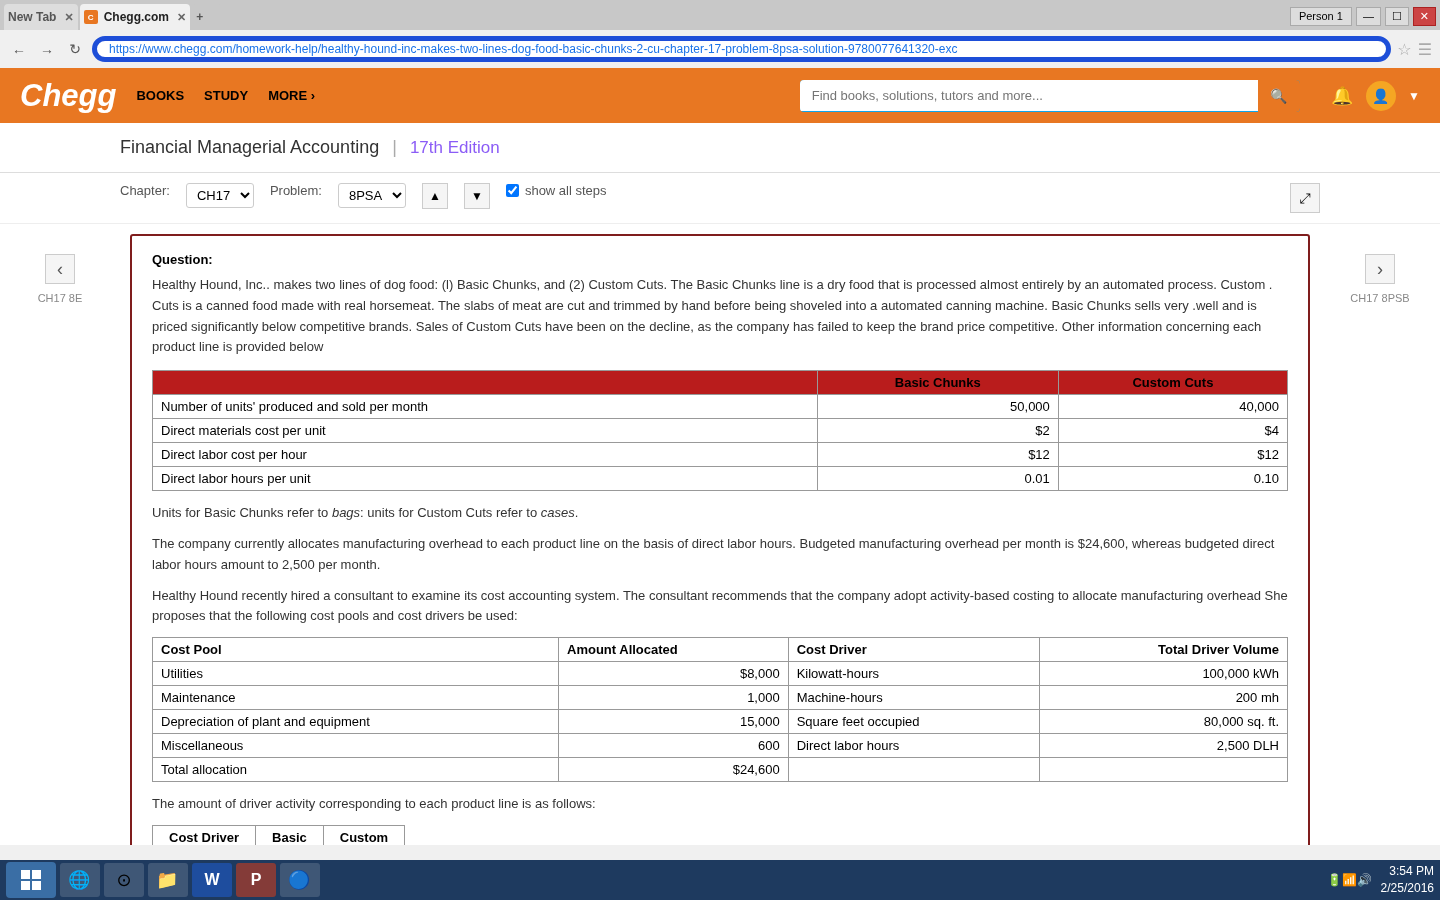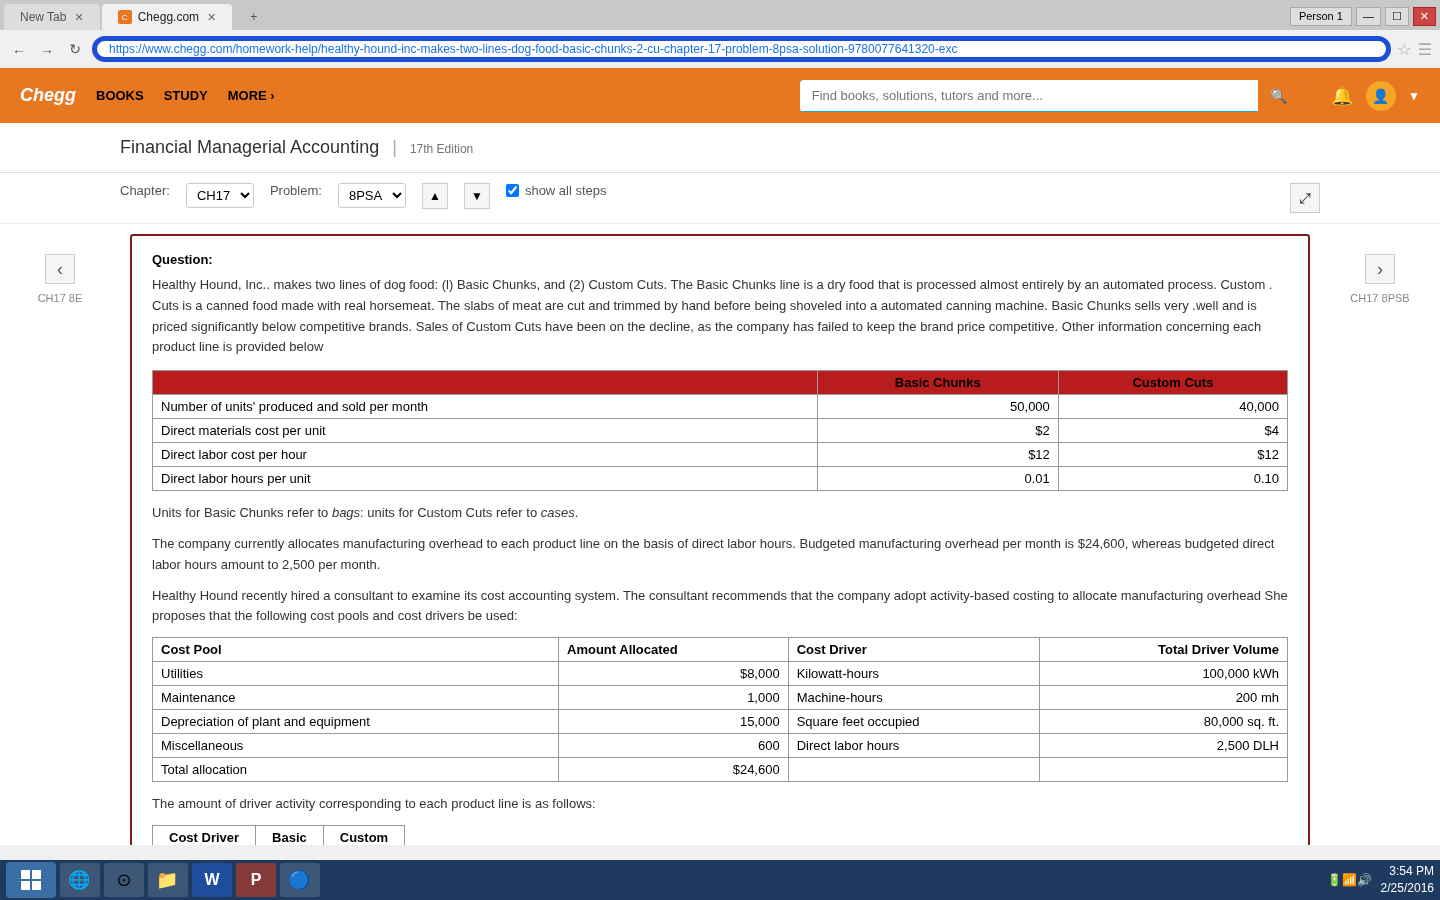--- a/index.html
+++ b/index.html
@@ -1,49 +1,49 @@
 <!DOCTYPE html>
 <html><head>
   <meta charset="utf-8">
   <style>
     * { box-sizing: border-box; margin: 0; padding: 0; }
     body { font-family: Arial, sans-serif; font-size: 13px; background: #f0f0f0; width: 1440px; height: 900px; overflow: hidden; }
 
     
     .browser-chrome { background: #ddd; width: 100%; }
     .tab-bar { display: flex; align-items: flex-end; padding: 4px 4px 0; background: #c8c8c8; height: 30px; }
-    .tab { display: flex; align-items: center; padding: 4px 16px; border-radius: 4px 4px 0 0; font-size: 12px; background: #ddd; color: #555; margin-right: 2px; height: 26px; }
+    .tab { display: flex; align-items: center; padding: 4px 4px; border-radius: 4px 4px 0 0; font-size: 12px; background: #ddd; color: #555; margin-right: 2px; height: 26px; font-weight: bold; }
     .tab.active { background: #f0f0f0; color: #222; }
     .tab .tab-close { margin-left: 8px; cursor: pointer; color: #666; font-size: 11px; }
     .tab .favicon { width: 14px; height: 14px; margin-right: 6px; background: #e87722; border-radius: 2px; display: inline-flex; align-items: center; justify-content: center; font-size: 8px; color: white; }
 
     .address-bar-row { display: flex; align-items: center; padding: 4px 8px; background: #f0f0f0; gap: 6px; height: 38px; }
     .nav-btn { width: 22px; height: 22px; border: none; background: transparent; cursor: pointer; font-size: 14px; color: #555; display: flex; align-items: center; justify-content: center; }
     .address-input { flex: 1; height: 26px; border: 5px solid #1d4ed8; border-radius: 13px; padding: 0 12px; font-size: 12px; background: white; color: #1a73e8; }
     .star-btn { font-size: 16px; color: #aaa; cursor: pointer; }
 
     
     .chegg-header { background: #e87722; display: flex; align-items: center; padding: 0 20px; height: 55px; gap: 20px; }
-    .chegg-logo { font-size: 18px; font-weight: bold; color: white; font-style: italic; }
+    .chegg-logo { font-size: 31px; font-weight: bold; color: white; font-style: italic; }
     .chegg-nav { display: flex; gap: 20px; }
     .chegg-nav-item { color: #000000; font-size: 13px; font-weight: bold; cursor: pointer; text-decoration: none; }
     .chegg-search { flex: 1; max-width: 500px; display: flex; align-items: center; background: #0ea5e9; border-radius: 4px; overflow: hidden; margin-left: auto; justify-content: flex-end; }
     .chegg-search input { flex: 1; border: none; padding: 8px 12px; font-size: 13px; outline: none; color: #aaa; }
     .chegg-search-btn { background: #e87722; border: none; padding: 8px 12px; cursor: pointer; color: white; font-size: 14px; }
     .chegg-icons { display: flex; align-items: center; gap: 12px; margin-left: 12px; }
     .chegg-icon { color: white; font-size: 18px; cursor: pointer; }
     .chegg-avatar { width: 30px; height: 30px; border-radius: 50%; background: #f5a623; display: flex; align-items: center; justify-content: center; cursor: pointer; }
 
     
     .content-area { background: white; overflow-y: auto; height: calc(900px - 30px - 38px - 55px - 55px); padding: 0 0 20px; }
 
     
     .book-title-bar { padding: 14px 120px; border-bottom: 1px solid #ddd; }
     .book-title { font-size: 18px; color: #333; }
-    .book-title .edition { font-size: 12px; color: #737373; }
+    .book-title .edition { font-size: 17px; color: #8b5cf6; }
     .separator { color: #aaa; margin: 0 8px; }
 
     
     .controls-bar { display: flex; align-items: flex-start; padding: 10px 120px; gap: 16px; border-bottom: 1px solid #eee; }
     .label-text { font-size: 13px; color: #555; }
     .dropdown-select { border: 1px solid #ccc; border-radius: 3px; padding: 3px 6px; font-size: 13px; background: white; cursor: pointer; }
     .arrow-btn { width: 26px; height: 26px; border: 1px solid #ccc; background: #f5f5f5; cursor: pointer; display: flex; align-items: center; justify-content: center; font-size: 12px; }
     .show-steps { display: flex; align-items: center; gap: 6px; font-size: 13px; color: #555; }
     .show-steps input { cursor: pointer; }
     .expand-btn { width: 30px; height: 30px; border: 1px solid #ccc; background: #f5f5f5; cursor: pointer; display: flex; align-items: center; justify-content: center; margin-left: auto; font-size: 14px; }

